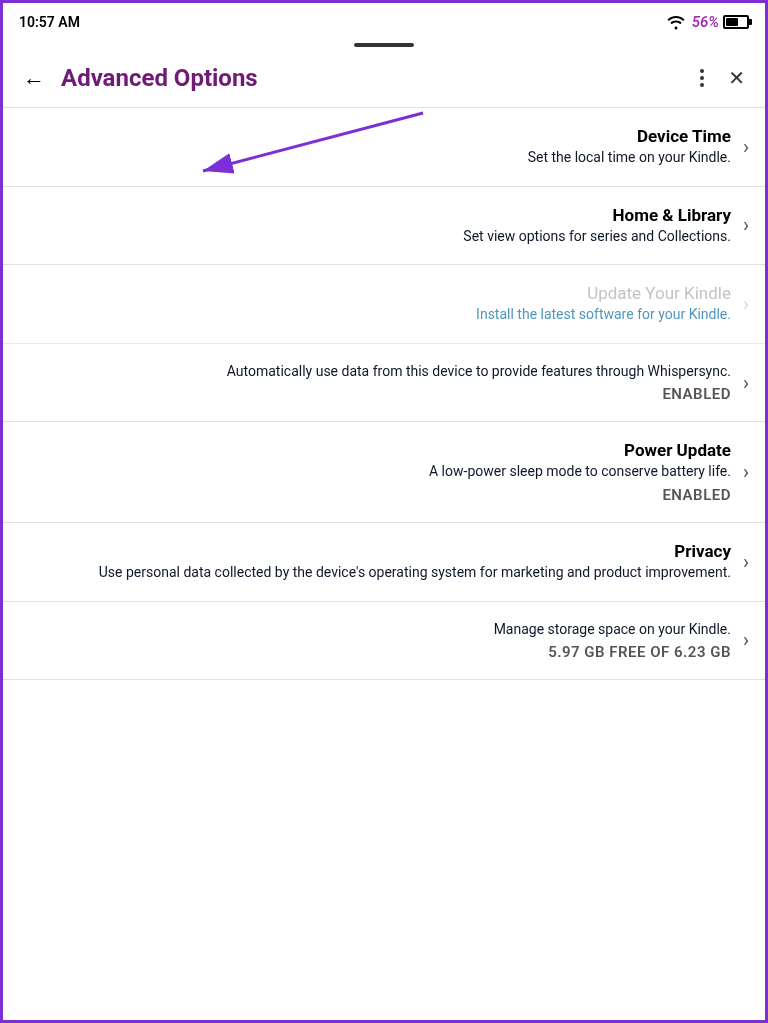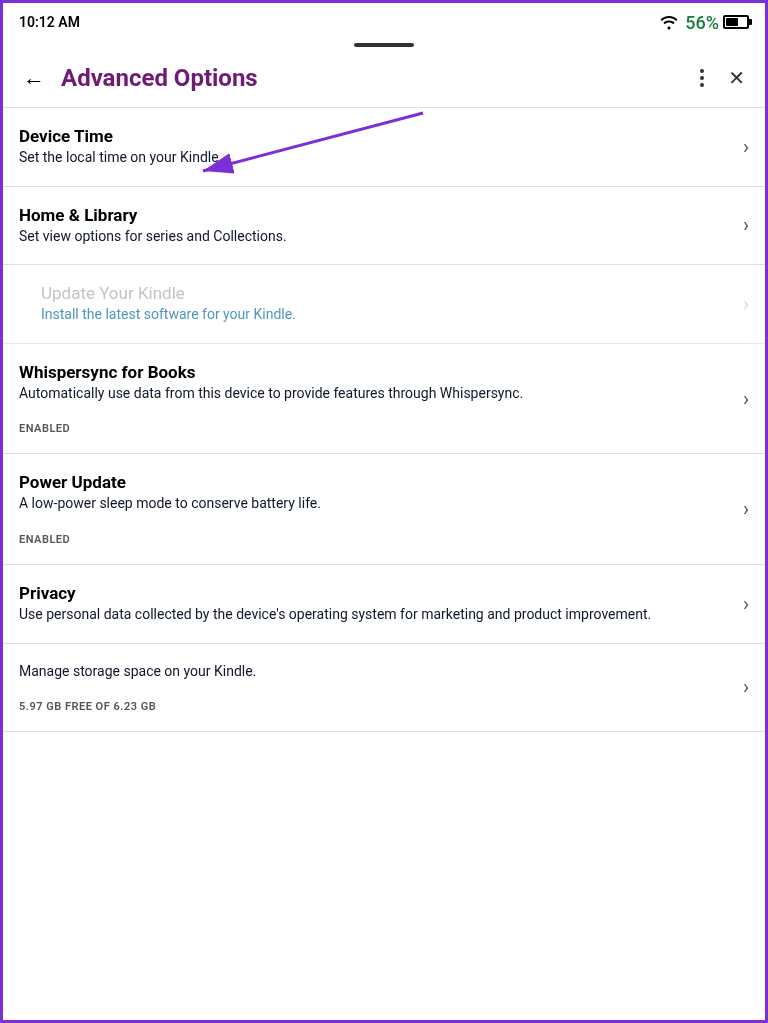--- a/index.html
+++ b/index.html
@@ -40,23 +40,24 @@
       gap: 6px;
     }
 
     .battery-container {
       display: flex;
       align-items: center;
       gap: 4px;
     }
 
     .battery-text {
-      font-size: 18px;
-      color: #15803d;
+      font-size: 15px;
+      color: #a21caf;
       font-weight: 500;
+      font-style: italic;
     }
 
     .battery-icon {
       width: 26px;
       height: 14px;
       border: 2px solid #000;
       border-radius: 2px;
       position: relative;
       display: inline-block;
     }
@@ -166,20 +167,21 @@
       background: #ffffff;
     }
 
     .settings-item {
       display: flex;
       align-items: center;
       justify-content: space-between;
       padding: 18px 16px;
       border-bottom: 1px solid #e0e0e0;
       cursor: pointer;
+      text-align: right;
     }
 
     .settings-item:first-child {
       border-top: none;
     }
 
     .settings-item-content {
       flex: 1;
       padding-right: 12px;
     }
@@ -200,25 +202,25 @@
       font-size: 14px;
       color: #0f172a;
       line-height: 1.4;
     }
 
     .settings-item-desc.disabled {
       color: #0369a1;
     }
 
     .settings-item-badge {
-      font-size: 11px;
+      font-size: 15px;
       font-weight: 600;
       color: #555;
       letter-spacing: 0.5px;
-      margin-top: 19px;
+      margin-top: 4px;
       text-transform: uppercase;
     }
 
     .chevron {
       font-size: 20px;
       color: #555;
       flex-shrink: 0;
     }
 
     .chevron.disabled {
@@ -229,21 +231,21 @@
     .annotation-arrow {
       position: absolute;
       pointer-events: none;
       z-index: 20;
     }
   </style>
 </head>
 <body>
 
 <div class="status-bar">
-  <span class="status-time">10:12 AM</span>
+  <span class="status-time">10:57 AM</span>
   <div class="status-icons">
 
     <svg width="20" height="16" viewBox="0 0 20 16" fill="none" xmlns="http://www.w3.org/2000/svg">
       <path d="M10 12.5C10.8284 12.5 11.5 13.1716 11.5 14C11.5 14.8284 10.8284 15.5 10 15.5C9.17157 15.5 8.5 14.8284 8.5 14C8.5 13.1716 9.17157 12.5 10 12.5Z" fill="black"></path>
       <path d="M10 8.5C11.6569 8.5 13.1569 9.17157 14.2426 10.2574L15.6569 8.84315C14.1924 7.37868 12.1924 6.5 10 6.5C7.80761 6.5 5.80761 7.37868 4.34315 8.84315L5.75736 10.2574C6.84315 9.17157 8.34315 8.5 10 8.5Z" fill="black"></path>
       <path d="M10 4C12.7614 4 15.2614 5.11929 17.0711 6.92893L18.4853 5.51472C16.3137 3.34315 13.3137 2 10 2C6.68629 2 3.68629 3.34315 1.51472 5.51472L2.92893 6.92893C4.73858 5.11929 7.23858 4 10 4Z" fill="black"></path>
     </svg>
     <div class="battery-container">
       <span class="battery-text">56%</span>
       <div class="battery-icon">
@@ -308,21 +310,20 @@
   <div class="settings-item" style="opacity:0.7;padding-left:38px;">
     <div class="settings-item-content">
       <div class="settings-item-title disabled">Update Your Kindle</div>
       <div class="settings-item-desc disabled">Install the latest software for your Kindle.</div>
     </div>
     <span class="chevron disabled">›</span>
   </div>
 
   <div class="settings-item">
     <div class="settings-item-content">
-      <div class="settings-item-title">Whispersync for Books</div>
       <div class="settings-item-desc">Automatically use data from this device to provide features through Whispersync.</div>
       <div class="settings-item-badge">ENABLED</div>
     </div>
     <span class="chevron">›</span>
   </div>
 
   <div class="settings-item">
     <div class="settings-item-content">
       <div class="settings-item-title">Power Update</div>
       <div class="settings-item-desc">A low-power sleep mode to conserve battery life.</div>

